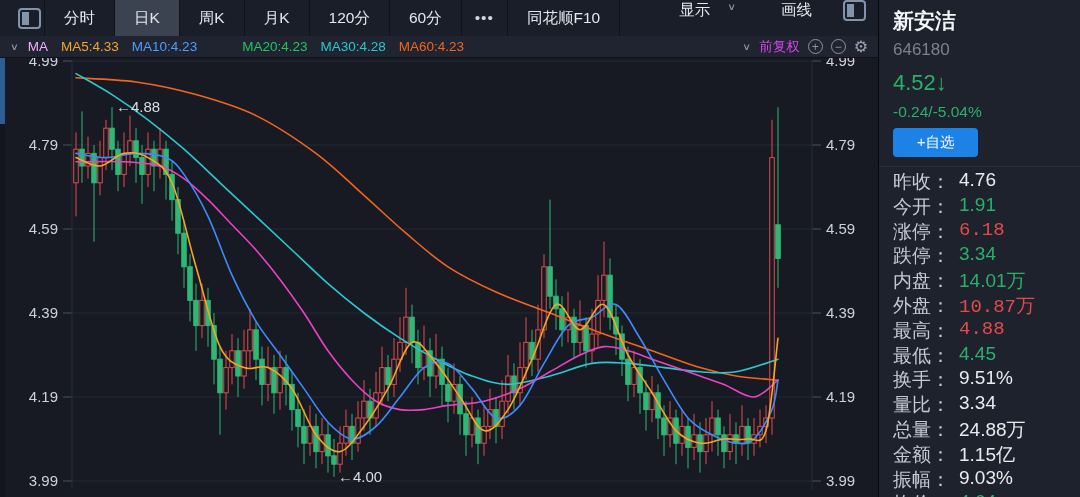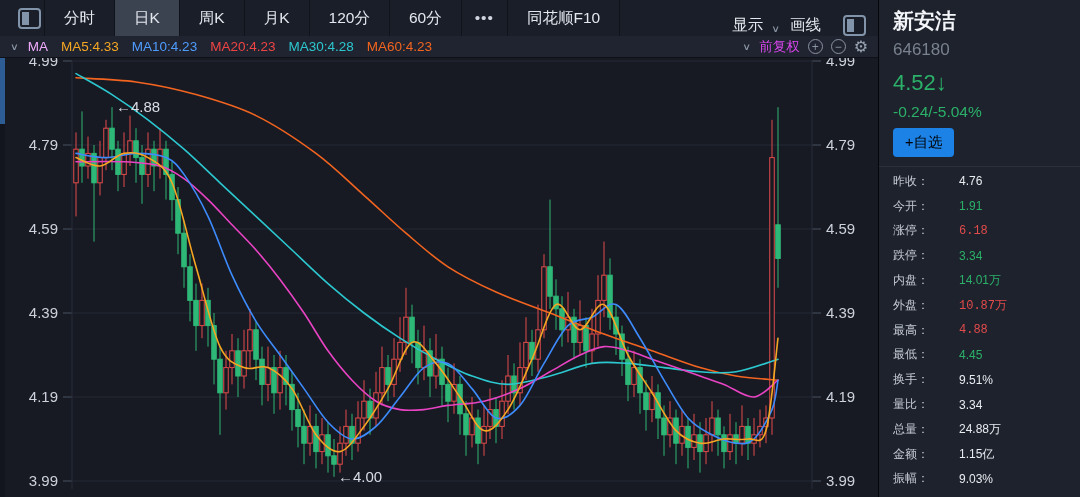--- a/index.html
+++ b/index.html
@@ -20,24 +20,24 @@
   .icon-cell{display:flex;align-items:center;justify-content:center;width:44px;}
   .panel-icon{width:23px;height:21px;border:2px solid #8294a9;border-radius:4px;position:relative;box-sizing:border-box;}
   .panel-icon::before{content:"";position:absolute;left:2px;top:2px;bottom:2px;width:7px;background:#8294a9;}
   .tab{
     display:flex;align-items:center;justify-content:center;
     padding:0 19px;border-left:1px solid #10131a;cursor:default;white-space:nowrap;
   }
   .tab.active{background:#3b4250;}
   .tab.dots{padding:0 13px;letter-spacing:1px;color:#cfd5de;}
   #top-bar .spacer{flex:1;border-left:1px solid #10131a;}
-  #top-bar .right-controls{display:flex;align-items:flex-end;gap:8px;padding-right:12px;}
+  #top-bar .right-controls{display:flex;align-items:flex-start;gap:17px;padding-right:12px;}
   .chev{font-size:12px;color:#8d97a6;transform:scaleY(.8);display:inline-block;}
   .ctl-label{color:#e3e7ee;}
-  #draw-line-btn{margin-left:2px;}
+  #draw-line-btn{margin-left:28px;}
   #top-bar .panel-icon{margin-left:14px;}
   
   #ma-bar{
     position:absolute;left:0;top:36px;width:878px;height:22px;background:#1f2430;
     border-bottom:1px solid #0e1118;display:flex;align-items:center;
     font-size:13.5px;color:#b9c1cd;box-sizing:border-box;
   }
   #ma-bar .left{display:flex;align-items:center;gap:13px;padding-left:10px;}
   #ma-bar .grp{color:#f0abfc;margin-left:-4px;}
   #ma-bar .spacer{flex:1;}
@@ -52,26 +52,26 @@
   
   #quote-panel{
     position:absolute;left:878px;top:0;width:202px;height:497px;
     background:#1e222c;border-left:1px solid #05070b;box-sizing:border-box;color:#e8ebf0;
   }
   #stock-name{position:absolute;left:14px;top:7px;font-size:21px;font-weight:bold;color:#f3f5f9;}
   #stock-code{position:absolute;left:14px;top:40px;font-size:17px;color:#79828f;}
   #stock-price{position:absolute;left:14px;top:70px;font-size:22px;color:#2bb069;}
   #stock-change{position:absolute;left:14px;top:103px;font-size:15.5px;color:#2bb069;text-align:center;}
   #add-watch-btn{
-    position:absolute;left:14px;top:128px;background:#1d82e6;color:#000000;
-    font-size:14.5px;padding:5px 12px;border-radius:4px;border:none;
+    position:absolute;left:14px;top:128px;background:#1d82e6;color:#ffffff;
+    font-size:14.5px;padding:5px 24px;border-radius:4px;border:none;
   }
   #quote-divider{position:absolute;left:0;top:166px;width:202px;height:1px;background:#2a2f3a;}
   #stats{position:absolute;left:14px;top:169px;right:6px;}
-  .stat-row{height:24.8px;display:flex;align-items:center;font-size:12px;}
+  .stat-row{height:24.8px;display:flex;font-size:19px;}
   .stat-label{width:66px;color:#c3c9d4;white-space:nowrap;}
   .stat-value.neutral{color:#e8ebf0;}
   .stat-value.up{color:#e24b4b;font-family:Liberation Mono, monospace;}
   .stat-value.down{color:#2bb069;}
 </style>
 </head>
 <body>
 
 <div id="left-strip">
   <div class="thumb"></div>
@@ -99,21 +99,21 @@
     <div class="panel-icon"></div>
   </div>
 </div>
 
 <div id="ma-bar">
   <div class="left">
     <span class="chev">∨</span>
     <span class="grp">MA</span>
   <span style="color: rgb(245, 166, 35);">MA5:4.33</span>
       <span style="color: rgb(79, 156, 255);">MA10:4.23</span>
-      <span style="color: #ef4444;">MA20:4.23</span>
+      <span style="color: #22c55e; margin-left: 32px;">MA20:4.23</span>
       <span style="color: rgb(44, 199, 207);">MA30:4.28</span>
       <span style="color: rgb(242, 100, 31);">MA60:4.23</span>
     </div>
   <div class="spacer"></div>
   <div class="right">
     <span class="chev">∨</span>
     <span style="color:#d946ef;text-align:center;">前复权</span>
     <div class="circle-btn">+</div>
     <div class="circle-btn">−</div>
     <span class="gear">⚙</span>

